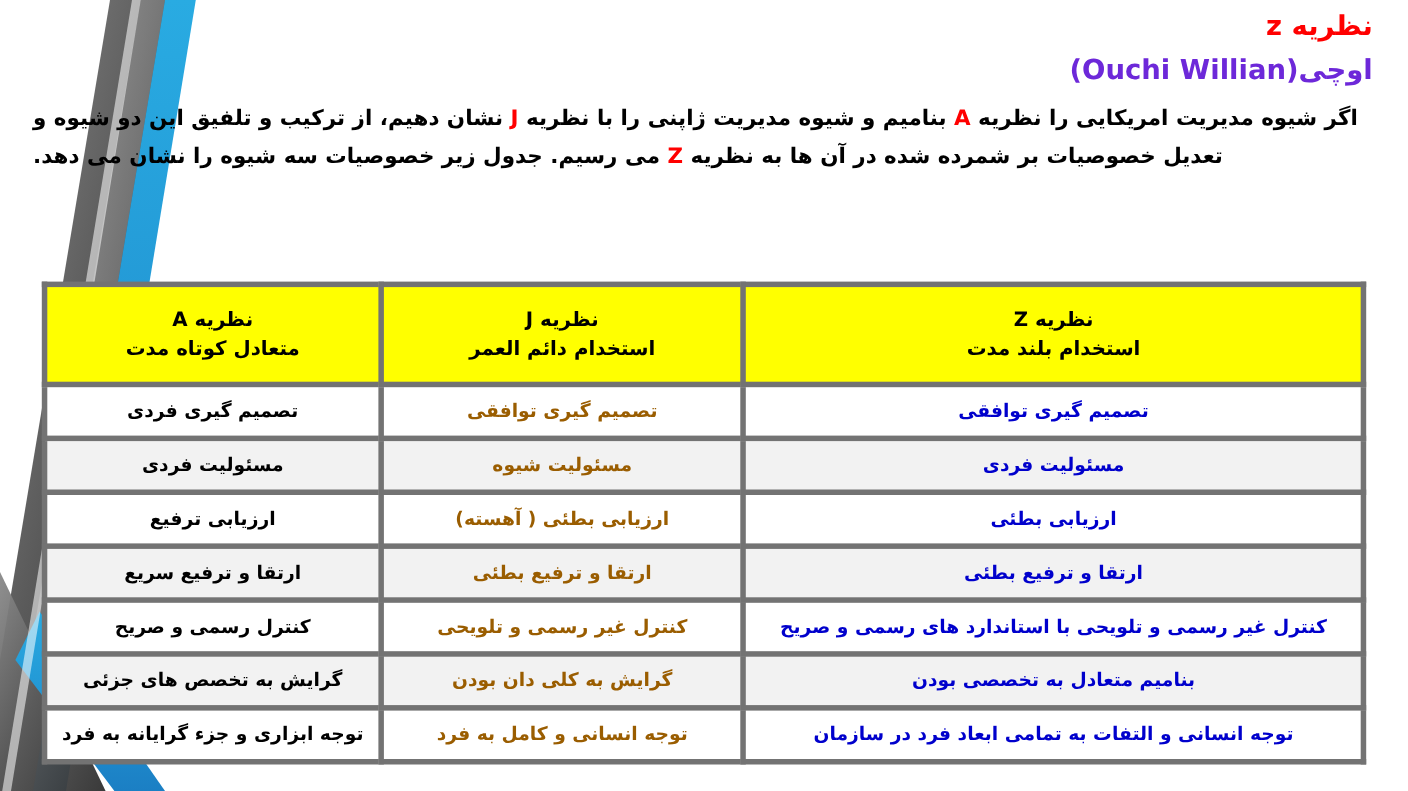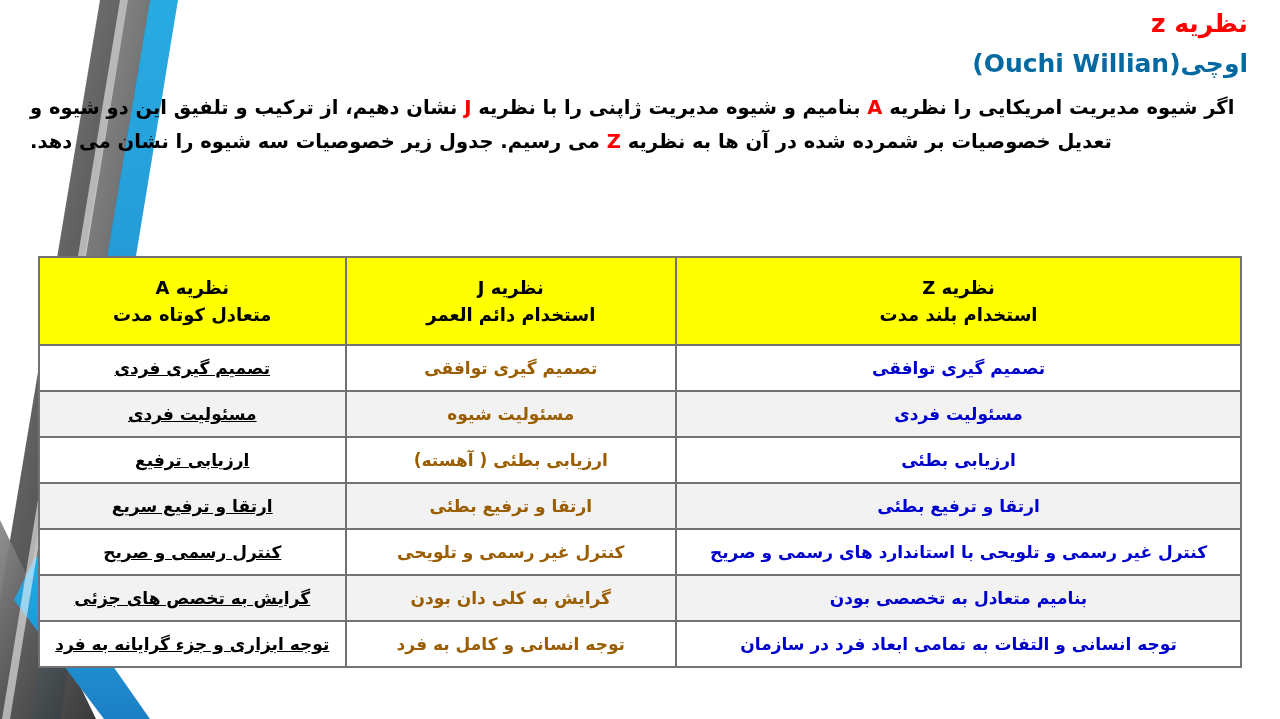--- a/index.html
+++ b/index.html
@@ -40,21 +40,21 @@
     color: #ff0000;
     font-weight: bold;
     font-size: 25px;
     line-height: 1.15;
     margin: 4px 8px 2px 0;
     direction: rtl;
   }
 
   .title-2 {
     text-align: right;
-    color: #0369a1;
+    color: #6d28d9;
     font-weight: bold;
     font-size: 25px;
     line-height: 1.2;
     margin: 10px 8px 6px 0;
     direction: rtl;
   }
 
   .intro {
     direction: rtl;
     text-align: left;
@@ -72,41 +72,40 @@
     z-index: 2;
     top: 256px;
     left: 38px;
     width: 1204px;
     border-collapse: collapse;
     table-layout: fixed;
     direction: rtl;
     font-size: 16px;
   }
   table.spec th, table.spec td {
-    border: 2px solid #737373;
+    border: 5px solid #737373;
     text-align: center;
     vertical-align: middle;
     padding: 0;
     height: 44px;
   }
   table.spec thead th {
     background: #ffff00;
     color: #000000;
     font-weight: bold;
     font-size: 18px;
     height: 86px;
     line-height: 1.5;
   }
   .hdr-line2 { display: block; }
 
   td.col-a {
     color: #000000;
     font-weight: bold;
     font-size: 17px;
-    text-decoration: underline;
   }
   td.col-j {
     color: #9a5d00;
     font-weight: bold;
     font-size: 17px;
   }
   td.col-z {
     color: #0000cc;
     font-weight: bold;
     font-size: 17px;

